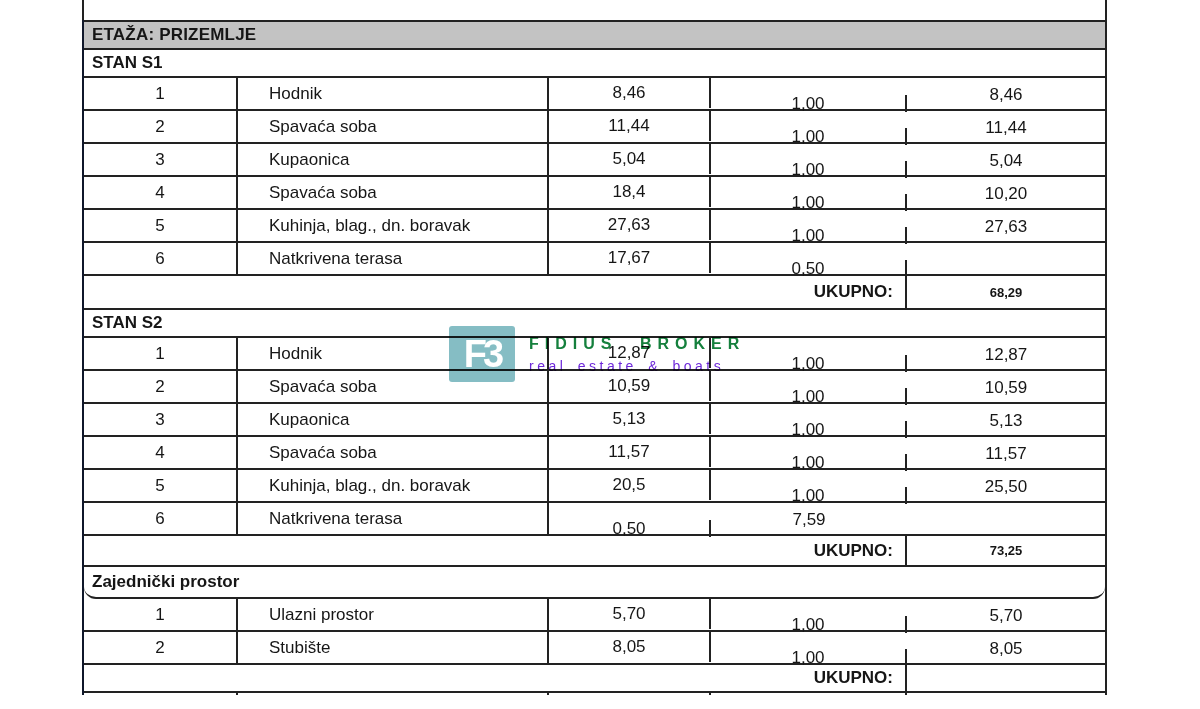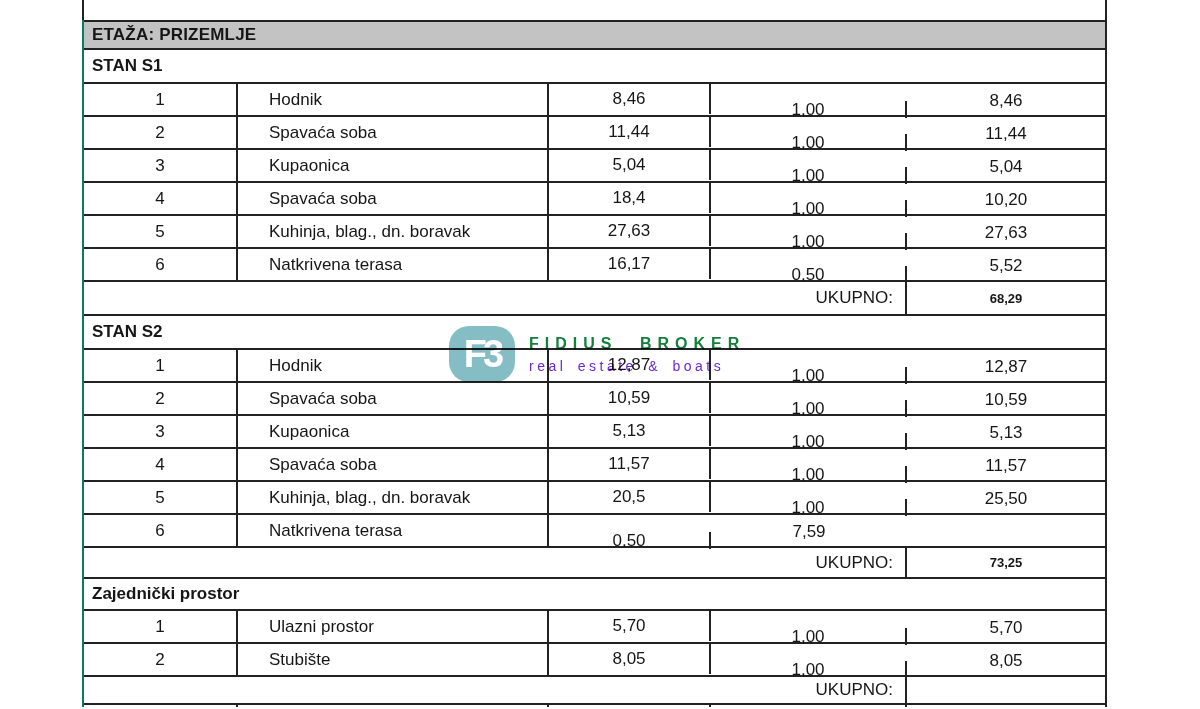--- a/index.html
+++ b/index.html
@@ -14,38 +14,38 @@
 
   
   .sheet{
     position:absolute;left:82px;top:0;width:1025px;
   }
   .top-stub{
     height:20px;
     border-left:2px solid #222;border-right:2px solid #222;
   }
   .tbl{
-    border-left:2px solid #0f766e;border-right:2px solid #222;
+    border-left:2px solid #0f172a;border-right:2px solid #222;
     width:1025px;box-sizing:border-box;
   }
   .etaza-bar{
     box-sizing:border-box;height:30px;
     border-top:2px solid #222;border-bottom:2px solid #222;
     background:#c3c3c3;
     font-weight:bold;font-size:17px;
     display:flex;align-items:center;padding-left:8px;
     letter-spacing:.2px;
   }
   .sec-header{
-    box-sizing:border-box;height:34px;
+    box-sizing:border-box;height:28px;
     border-bottom:2px solid #222;
     font-weight:bold;font-size:17px;
     display:flex;align-items:center;padding-left:8px;
   }
-  .sec-2 .sec-header{height:32px;}
+  .sec-2 .sec-header{height:32px;border-radius:12px;}
   .row{
     display:grid;
     grid-template-columns:154px 311px 162px 196px 198px;
     box-sizing:border-box;height:33px;
     border-bottom:2px solid #222;
   }
   .cell{
     box-sizing:border-box;font-size:17px;
     display:flex;align-items:center;justify-content:center;
     overflow:hidden;white-space:nowrap;
@@ -58,40 +58,40 @@
   .ukupno{
     display:grid;
     grid-template-columns:823px 198px;
     box-sizing:border-box;height:34px;
     border-bottom:2px solid #222;
   }
   .sec-1 .ukupno{height:31px;}
   .sec-2 .ukupno{height:28px;}
   .ukupno-label{
     box-sizing:border-box;border-right:2px solid #222;
-    font-weight:normal;font-size:17px;
+    font-weight:bold;font-size:17px;
     display:flex;align-items:center;justify-content:flex-end;
     padding-right:12px;
   }
   .ukupno-value{
     font-weight:bold;font-size:13px;
     display:flex;align-items:center;justify-content:center;
   }
   .bottom-ticks{position:relative;height:2px;}
   .bottom-ticks i{position:absolute;top:0;width:2px;height:2px;background:#222;}
 
   
   .watermark{
     position:absolute;left:449px;top:326px;
     display:flex;align-items:flex-start;
     mix-blend-mode:multiply;
     pointer-events:none;
   }
   .logo-square{
-    width:66px;height:56px;border-radius:20px;
+    width:66px;height:56px;border-radius:3px;
     background:#85bdc4;
     display:flex;align-items:center;justify-content:center;
     flex:0 0 auto;
   }
   .logo-textblock{margin-left:14px;padding-top:9px;}
   .logo-brand{
     font-size:16px;font-weight:bold;
     letter-spacing:6px;word-spacing:12px;
     color:#15803d;white-space:nowrap;
   }
@@ -146,23 +146,22 @@
             <div class="row">
               <div class="cell c-num">5</div>
               <div class="cell c-name">Kuhinja, blag., dn. boravak</div>
               <div class="cell c-area">27,63</div>
               <div class="cell c-coef">1,00</div>
               <div class="cell c-total">27,63</div>
             </div>
             <div class="row">
               <div class="cell c-num">6</div>
               <div class="cell c-name">Natkrivena terasa</div>
-              <div class="cell c-area">16,17</div>
+              <div class="cell c-area">17,67</div>
               <div class="cell c-coef">0,50</div>
-              <div class="cell c-total">5,52</div>
             </div>
             <div class="ukupno">
               <div class="ukupno-label">UKUPNO:</div>
               <div class="ukupno-value">68,29</div>
             </div>
           </div>
           <div class="section sec-1">
             <div class="sec-header">STAN S2</div>
             <div class="row">
               <div class="cell c-num">1</div>

